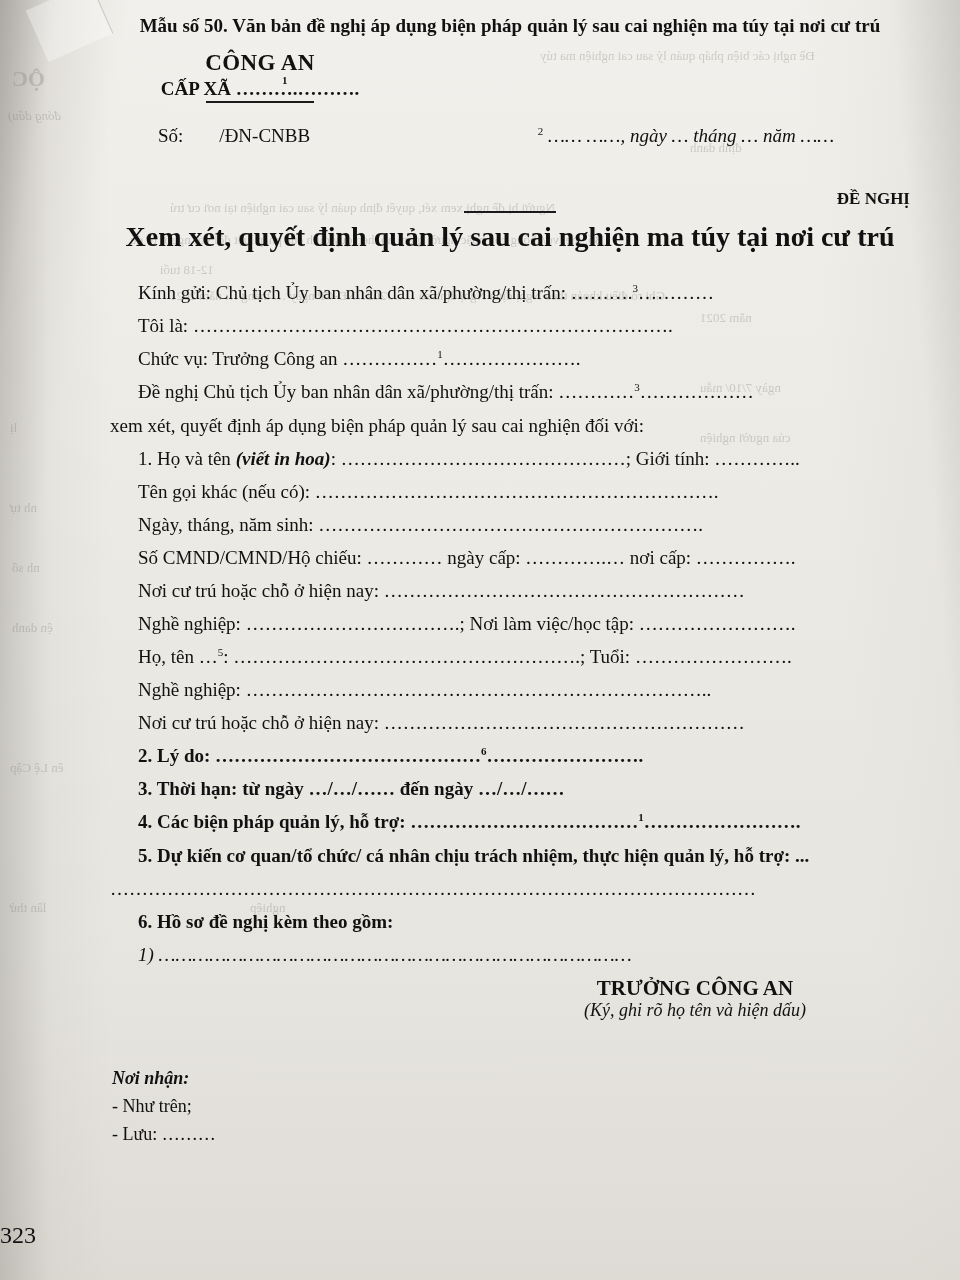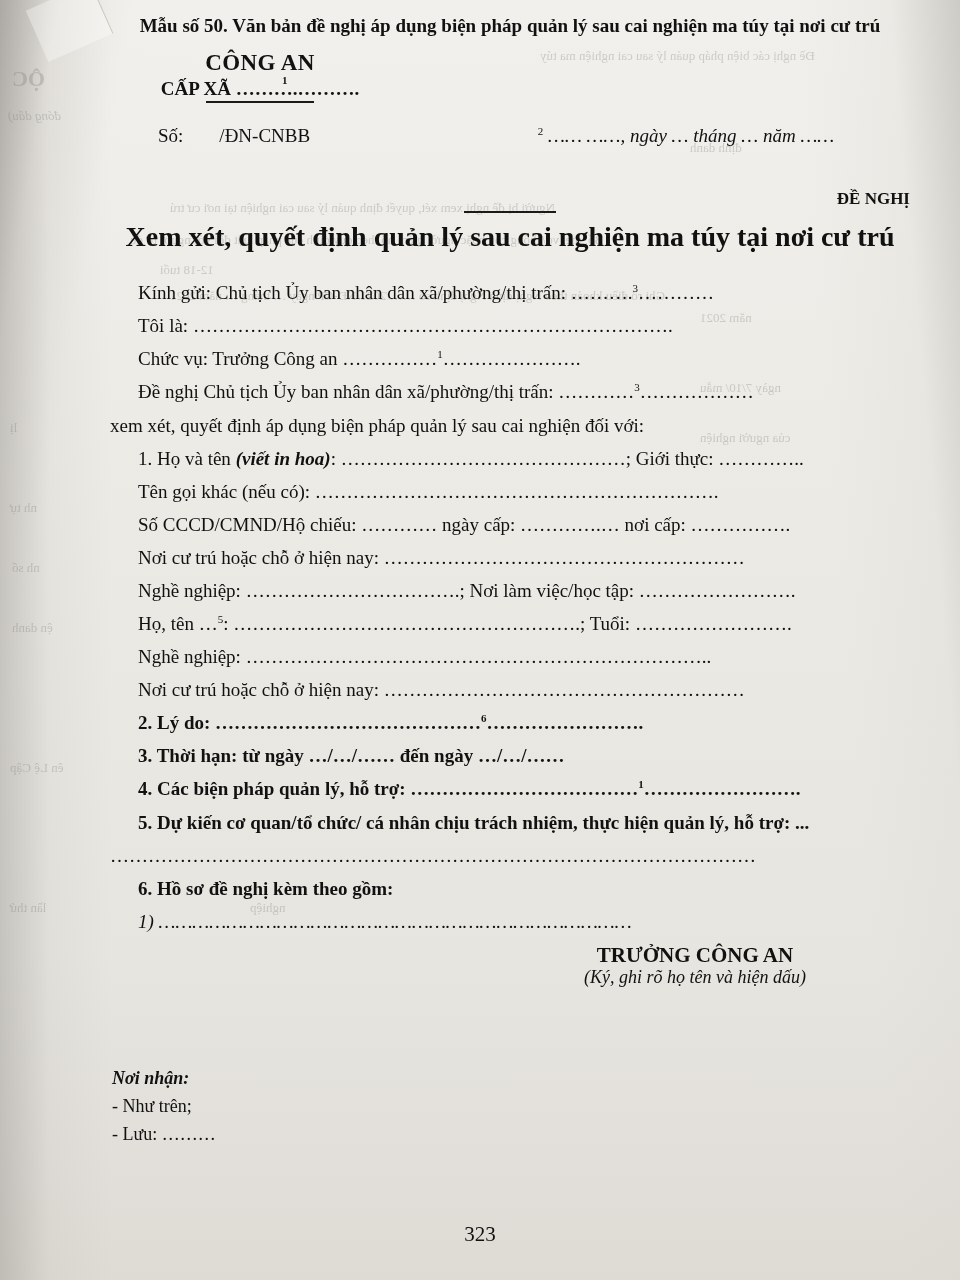--- a/index.html
+++ b/index.html
@@ -171,22 +171,21 @@
     left: 112px;
     top: 1065px;
     font-size: 18px;
     line-height: 1.55;
   }
   .noinhan .hdr { font-weight: bold; font-style: italic; }
   .pageno {
     position: absolute;
     left: 0; right: 0;
     top: 1222px;
-    text-align: center;
-    font-size: 21px;
+    font-size: 24px;
   }
 </style>
 </head>
 <body>
 
 <div class="page">
   <div class="left-edge"></div>
   <div class="corner-fold"></div>
 
   <div class="bleed" style="left:12px; top:66px; font-size:22px; font-weight:bold;">ỘC</div>
@@ -249,25 +248,26 @@
         <span>Chức vụ: Trưởng Công an ……………</span><span class="sup">1</span><span>………………….</span>
       </div>
 
       <div class="ln ind">
         <span>Đề nghị Chủ tịch Ủy ban nhân dân xã/phường/thị trấn: …………</span><span class="sup">3</span><span>………………</span>
       </div>
 
       <div class="ln">xem xét, quyết định áp dụng biện pháp quản lý sau cai nghiện đối với:</div>
 
       <div class="ln ind">
-        <span>1. Họ và tên </span><span class="ital bold">(viết in hoa)</span><span>: ………………………………………; Giới thực: …………..</span>
+        <span>1. Họ và tên </span><span class="ital bold">(viết in hoa)</span><span>: ………………………………………; Giới tính: …………..</span>
       </div>
 
       <div class="ln ind">Tên gọi khác (nếu có): ……………………………………………………….</div>
-      <div class="ln ind">Số CCCD/CMND/Hộ chiếu: ………… ngày cấp: ………….… nơi cấp: …………….</div>
+      <div class="ln ind">Ngày, tháng, năm sinh: …………………………………………………….</div>
+      <div class="ln ind">Số CMND/CMND/Hộ chiếu: ………… ngày cấp: ………….… nơi cấp: …………….</div>
       <div class="ln ind">Nơi cư trú hoặc chỗ ở hiện nay: …………………………………………………</div>
       <div class="ln ind">Nghề nghiệp: …………………………….; Nơi làm việc/học tập: …………………….</div>
 
       <div class="ln ind">
         <span>Họ, tên …</span><span class="sup">5</span><span>: ……………………………………………….; Tuổi: …………………….</span>
       </div>
 
       <div class="ln ind">Nghề nghiệp: ………………………………………………………………..</div>
       <div class="ln ind">Nơi cư trú hoặc chỗ ở hiện nay: …………………………………………………</div>
 

